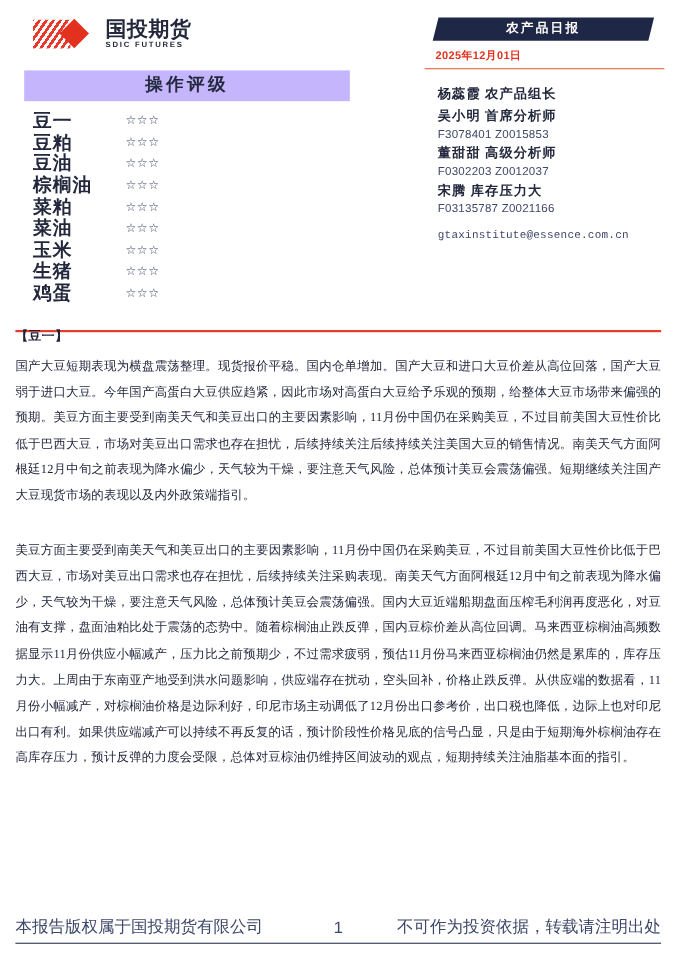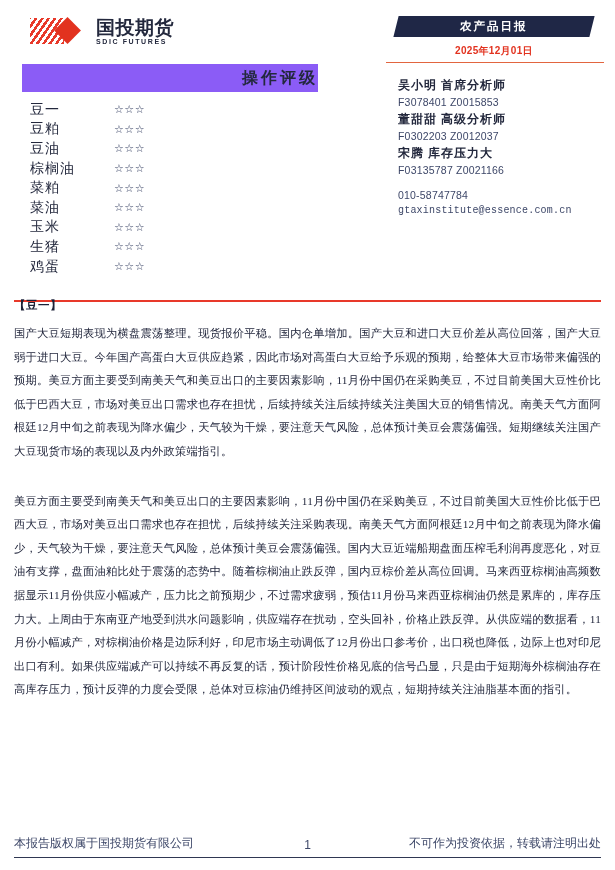--- a/index.html
+++ b/index.html
@@ -89,46 +89,46 @@
     font-weight: bold;
     font-size: 7px;
     letter-spacing: 1.6px;
     color: #23283d;
     margin-top: 1px;
   }
 
   
   .rating-title {
     margin-top: 16px;
-    background: #8b5cf6;
+    background: #c4b5fd;
     height: 28px;
     line-height: 28px;
-    text-align: right;
+    text-align: center;
     font-size: 16px;
     font-weight: bold;
     color: #23283d;
     letter-spacing: 3px;
     width: 296px;
   }
   .rating-list {
     margin-top: 8px;
     width: 296px;
   }
   .rating-row {
     display: flex;
     align-items: center;
     height: 19.6px;
   }
   .rating-name {
     width: 92px;
     flex: 0 0 92px;
     padding-left: 8px;
     box-sizing: border-box;
-    font-size: 14px;
-    font-weight: normal;
+    font-size: 17px;
+    font-weight: bold;
     color: #23283d;
     letter-spacing: 1px;
   }
   .rating-stars {
     font-size: 11px;
     color: #3d4768;
     letter-spacing: 0.5px;
   }
 
   
@@ -147,21 +147,20 @@
     transform: skewX(-14deg);
   }
   .banner span {
     display: inline-block;
     transform: skewX(14deg);
   }
   .banner-date {
     margin-top: 7px;
     margin-left: 32px;
     width: 196px;
-    text-align: center;
     color: #e2321f;
     font-family: "Liberation Sans", sans-serif;
     font-weight: bold;
     font-size: 10px;
     letter-spacing: 0.3px;
   }
   .banner-rule {
     margin-top: 4px;
     margin-left: 22px;
     width: 218px;
@@ -244,21 +243,21 @@
   .footer {
     position: absolute;
     left: 14px;
     bottom: 12px;
     width: 587px;
   }
   .footer-row {
     display: flex;
     align-items: flex-end;
     font-family: Liberation Sans, sans-serif;
-    font-size: 12px;
+    font-size: 15px;
     color: #3d4768;
     padding-bottom: 5px;
   }
   .footer-left { flex: 1; text-align: left; }
   .footer-center { flex: 0 0 60px; text-align: center; }
   .footer-right { flex: 1; text-align: right; }
   .footer-rule {
     height: 1.2px;
     background: #2f3752;
     width: 100%;
@@ -329,30 +328,30 @@
 
     <div class="header-right">
 
       <div class="banner">
         <span>农产品日报</span>
       </div>
       <div class="banner-date">2025年12月01日</div>
       <div class="banner-rule"></div>
 
       <div class="analysts">
+        <div class="analyst-name">杨蕊霞  农产品组长</div>
         <div class="analyst-name">吴小明  首席分析师</div>
         <div class="analyst-code">F3078401  Z0015853</div>
         <div class="analyst-name">董甜甜  高级分析师</div>
         <div class="analyst-code">F0302203  Z0012037</div>
         <div class="analyst-name">宋腾  库存压力大</div>
         <div class="analyst-code">F03135787  Z0021166</div>
       </div>
 
       <div class="contact">
-        <div class="contact-line">010-58747784</div>
         <div class="contact-line mono">gtaxinstitute@essence.com.cn</div>
       </div>
 
     </div>
   </div>
 
   <div class="header-rule"></div>
 
   <div class="body">
 

